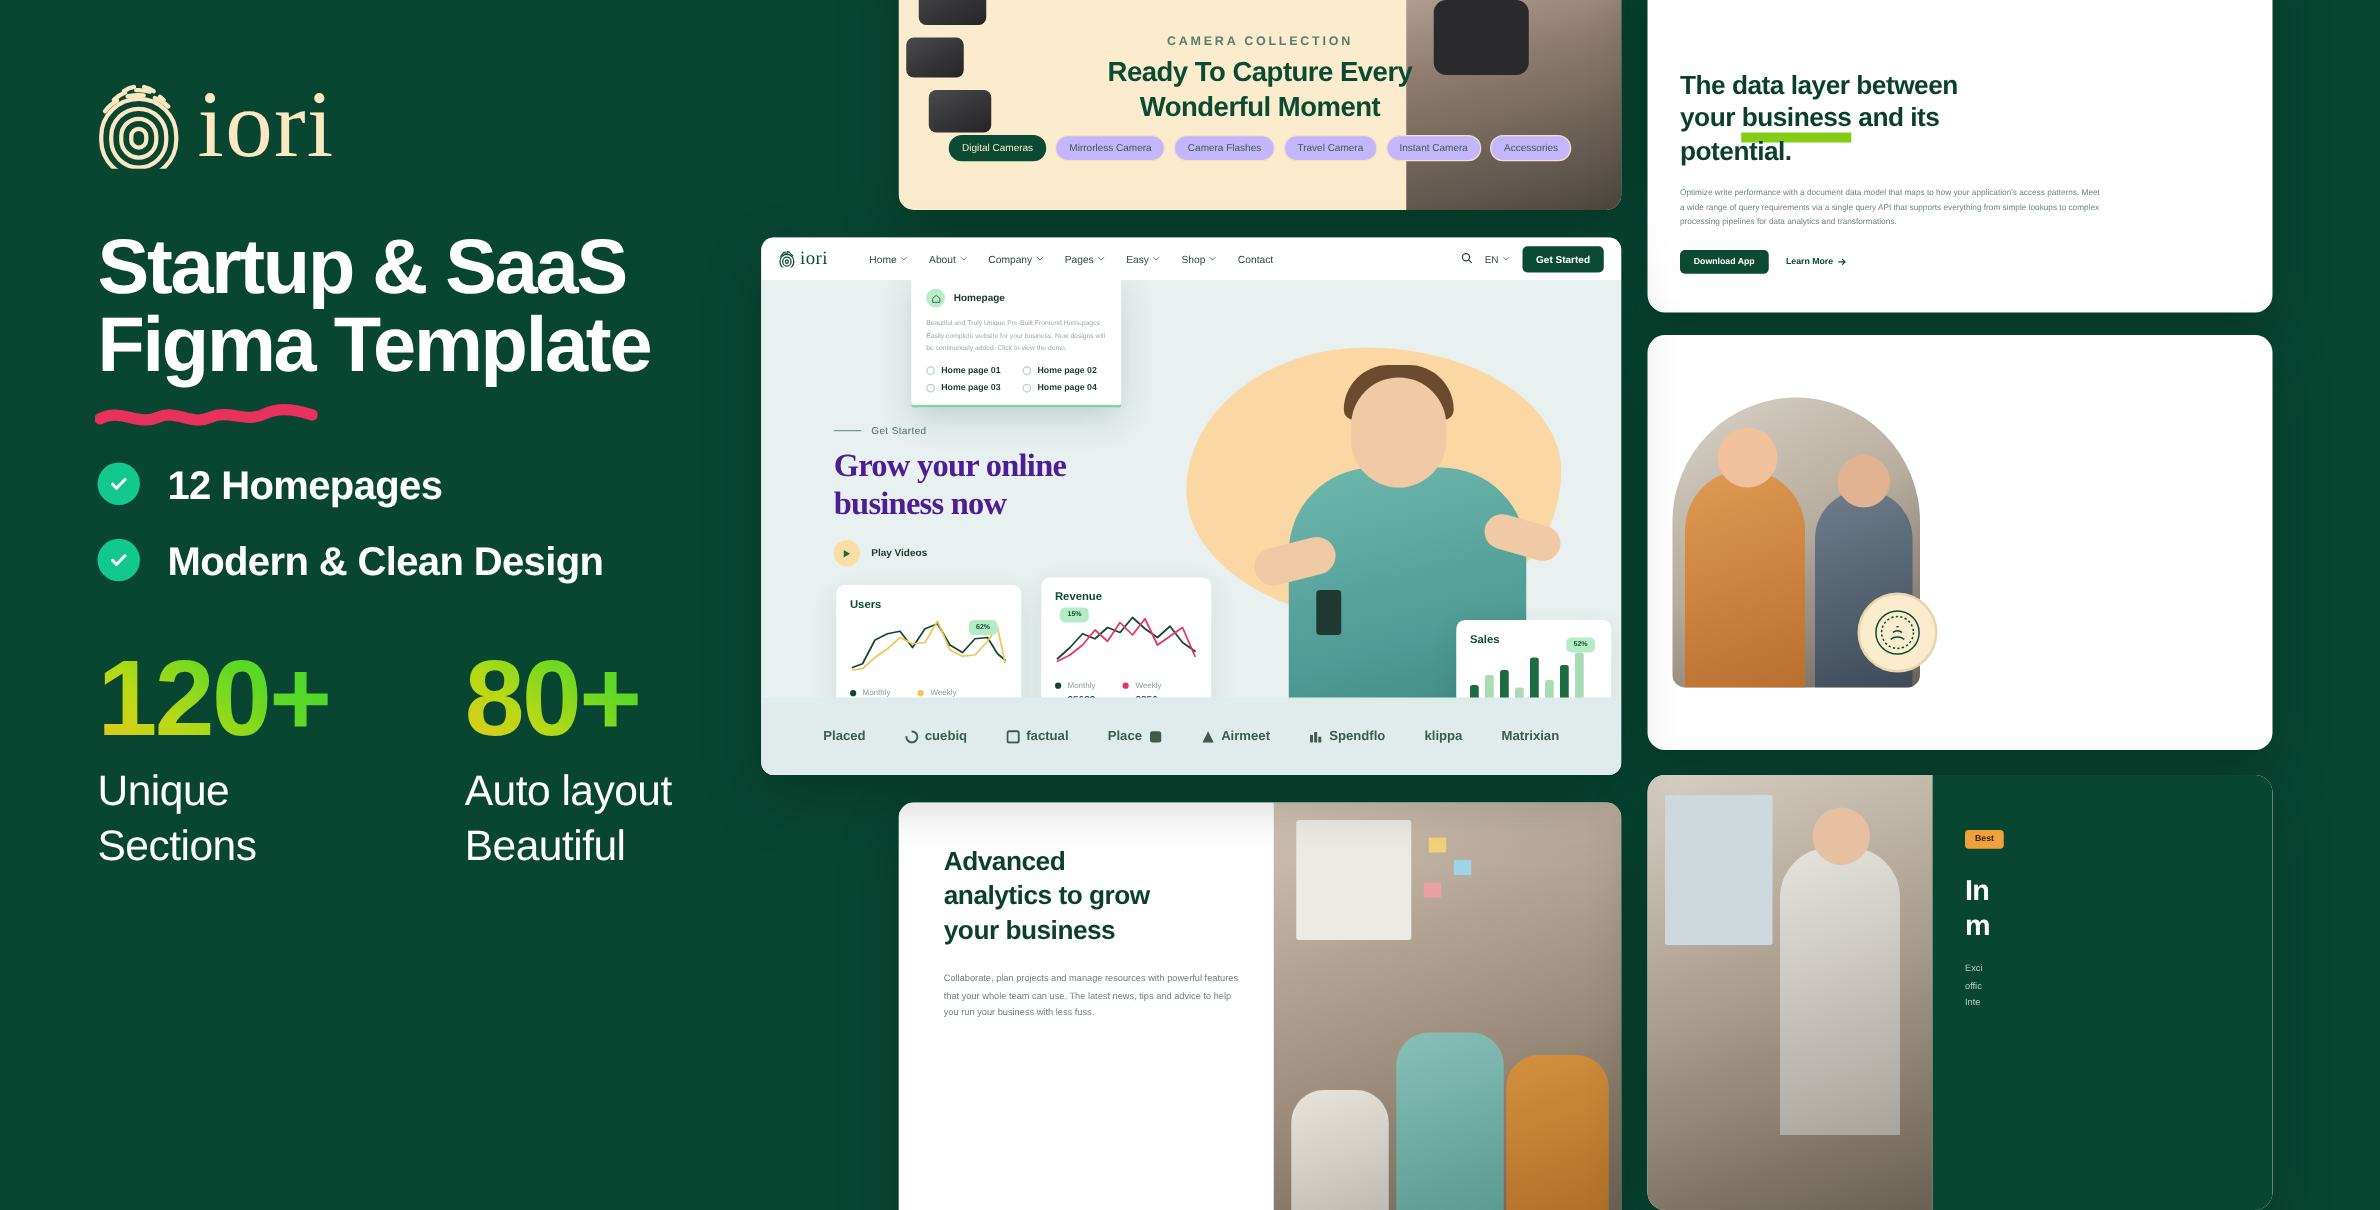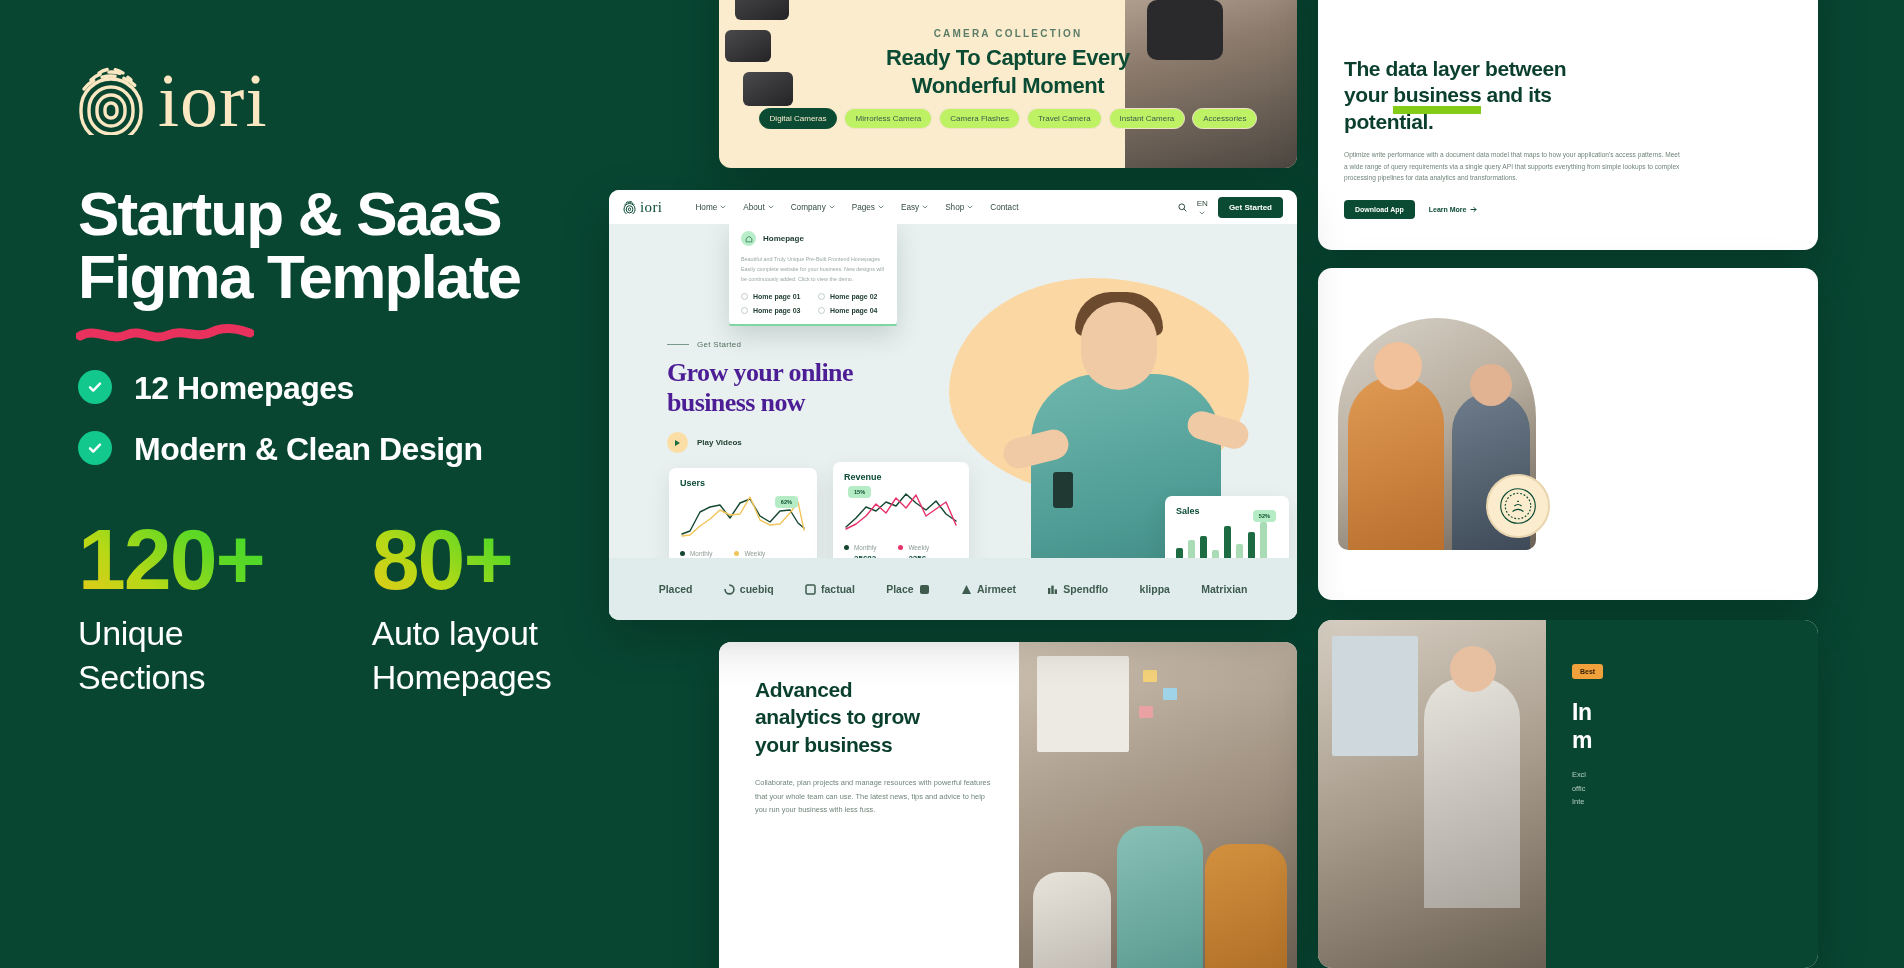--- a/index.html
+++ b/index.html
@@ -74,21 +74,21 @@
     position: absolute; top: 96px; left: 0; right: 0; text-align: center;
     font-size: 22px; font-weight: 700; color: #0b4b34; line-height: 1.25;
     letter-spacing: -0.4px;
   }
   .cam-chips {
     position: absolute; top: 160px; left: 0; right: 0;
     display: flex; justify-content: center; gap: 7px;
   }
   .cam-chip {
     font-size: 8px; padding: 5px 10px; border-radius: 20px;
-    background: #bef264; color: #3c5c4b; white-space: nowrap; border: 1px solid #f0e3c8;
+    background: #c4b5fd; color: #3c5c4b; white-space: nowrap; border: 1px solid #f0e3c8;
   }
   .cam-chip.active { background: #0b4b34; color: #fbeccd; border-color: #0b4b34; }
   .cam-photo {
     position: absolute; right: 0; top: 0; width: 172px; height: 220px;
     background: linear-gradient(165deg,#c9b8a6 0%,#8d7c6d 45%,#4d4741 100%);
   }
   .cam-photo:after {
     content:""; position:absolute; left:22px; top:52px; width:76px; height:60px;
     border-radius:10px; background:#2a2a2c;
   }
@@ -165,21 +165,21 @@
     position: relative; height: 34px; background: #fff;
     display: flex; align-items: center; padding: 0 14px; z-index: 5;
   }
   .mk-logo { display: flex; align-items: center; gap: 4px; margin-right: 22px; }
   .mk-logo-mark { width: 13px; height: 14px; }
   .mk-logo-word { font-family: "Liberation Serif", serif; font-size: 15px; color: #0b4b34; letter-spacing: .4px; }
   .mk-menu { display: flex; align-items: center; gap: 17px; margin-left: 11px; }
   .mk-menu-item { font-size: 8.2px; color: #314a3d; display: flex; align-items: center; gap: 3px; white-space: nowrap; }
   .mk-chev { width: 6px; height: 4px; }
   .mk-nav-right { margin-left: auto; display: flex; align-items: center; gap: 10px; }
-  .mk-lang { font-size: 8px; color: #314a3d; display: flex; align-items: center; gap: 3px; flex-direction: column; }
+  .mk-lang { font-size: 8px; color: #314a3d; display: flex; align-items: center; gap: 3px; }
   .mk-cta {
     background: #0b4b34; color: #fff; font-size: 8px; font-weight: 600;
     padding: 6px 11px; border-radius: 4px; border: none; white-space: nowrap;
   }
 
   .mk-body { position: relative; height: 396px; background: #e9f1f0; overflow: hidden; }
 
   .mk-dropdown {
     position: absolute; left: 120px; top: -4px; width: 168px; z-index: 9;
     background: #fff; border-radius: 6px; box-shadow: 0 10px 26px rgba(10,50,35,.16);
@@ -303,21 +303,21 @@
       <div class="stat-num">120+</div>
       <div class="stat-label">
         <span>Unique</span><br>
         <span>Sections</span>
       </div>
     </div>
     <div>
       <div class="stat-num">80+</div>
       <div class="stat-label">
         <span>Auto layout</span><br>
-        <span>Homepages</span>
+        <span>Beautiful</span>
       </div>
     </div>
   </div>
 </section>
 
 <div class="card shadow-lg" id="camera-banner">
   <div class="cam-inner">
     <div class="cam-cameras">
       <span class="mini-cam" style="left:10px;top:8px;width:54px;height:36px;"></span>
       <span class="mini-cam" style="left:0;top:54px;width:46px;height:32px;"></span>

